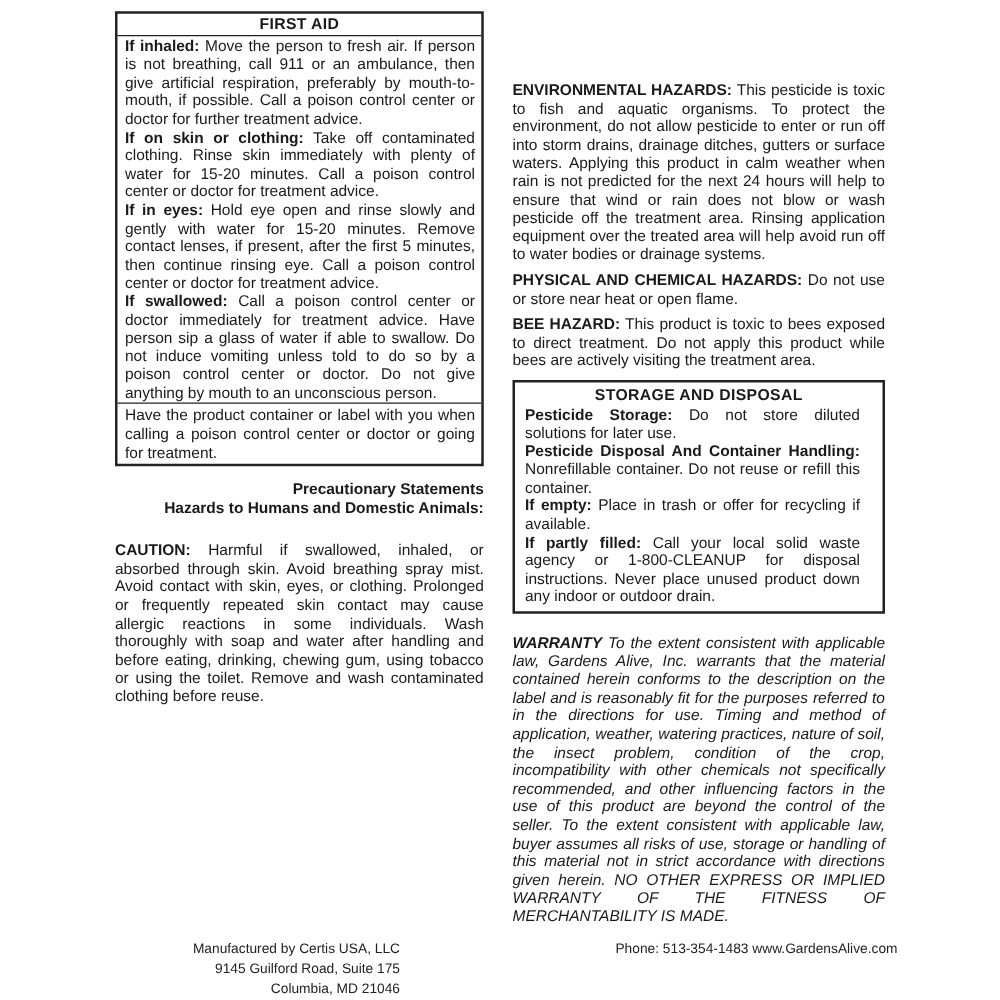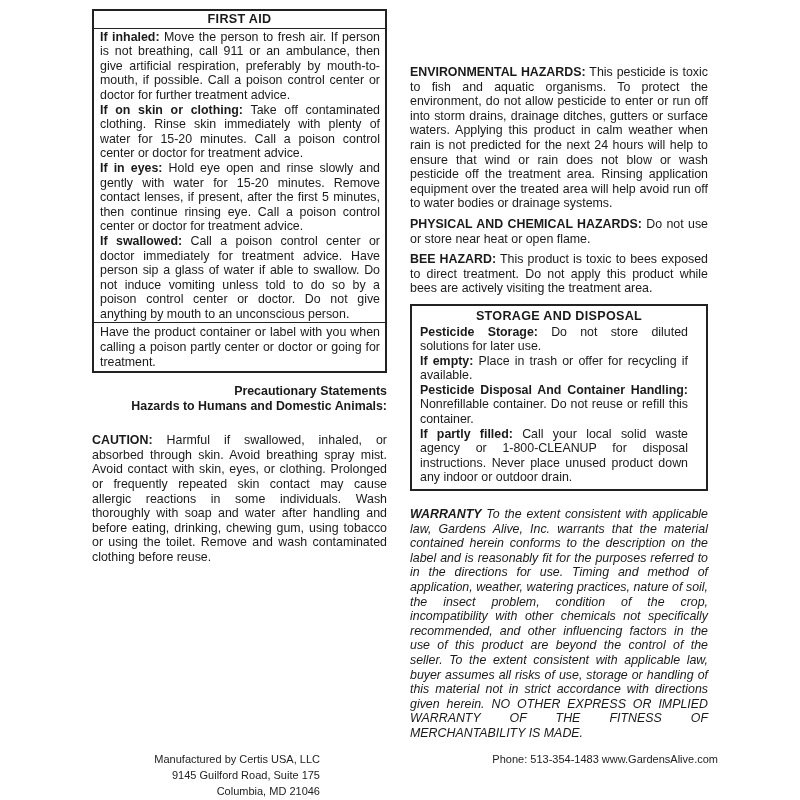--- a/index.html
+++ b/index.html
@@ -32,21 +32,21 @@
 <div class="col left">
   <div class="box">
     <div class="box-head">FIRST AID</div>
     <div class="box-body">
       <p><b>If inhaled:</b><span> Move the person to fresh air. If person is not breathing, call 911 or an ambulance, then give artificial respiration, preferably by mouth-to-mouth, if possible. Call a poison control center or doctor for further treatment advice.</span></p>
       <p><b>If on skin or clothing:</b><span> Take off contaminated clothing. Rinse skin immediately with plenty of water for 15-20 minutes. Call a poison control center or doctor for treatment advice.</span></p>
       <p><b>If in eyes:</b><span> Hold eye open and rinse slowly and gently with water for 15-20 minutes. Remove contact lenses, if present, after the first 5 minutes, then continue rinsing eye. Call a poison control center or doctor for treatment advice.</span></p>
       <p><b>If swallowed:</b><span> Call a poison control center or doctor immediately for treatment advice. Have person sip a glass of water if able to swallow. Do not induce vomiting unless told to do so by a poison control center or doctor. Do not give anything by mouth to an unconscious person.</span></p>
     </div>
     <div class="box-foot">
-        <p>Have the product container or label with you when calling a poison partly center or doctor or going for treatment.</p>
+        <p>Have the product container or label with you when calling a poison control center or doctor or going for treatment.</p>
       </div>
   </div>
 
   <div class="precaution-head">
     <div>Precautionary Statements</div>
     <div>Hazards to Humans and Domestic Animals:</div>
   </div>
   <p class="caution"><b>CAUTION:</b><span> Harmful if swallowed, inhaled, or absorbed through skin. Avoid breathing spray mist. Avoid contact with skin, eyes, or clothing. Prolonged or frequently repeated skin contact may cause allergic reactions in some individuals. Wash thoroughly with soap and water after handling and before eating, drinking, chewing gum, using tobacco or using the toilet. Remove and wash contaminated clothing before reuse.</span></p>
 </div>
 
@@ -54,22 +54,22 @@
   <div class="env">
     <p><b>ENVIRONMENTAL HAZARDS:</b><span> This pesticide is toxic to fish and aquatic organisms. To protect the environment, do not allow pesticide to enter or run off into storm drains, drainage ditches, gutters or surface waters. Applying this product in calm weather when rain is not predicted for the next 24 hours will help to ensure that wind or rain does not blow or wash pesticide off the treatment area. Rinsing application equipment over the treated area will help avoid run off to water bodies or drainage systems.</span></p>
     <p><b>PHYSICAL AND CHEMICAL HAZARDS:</b><span> Do not use or store near heat or open flame.</span></p>
     <p><b>BEE HAZARD:</b><span> This product is toxic to bees exposed to direct treatment. Do not apply this product while bees are actively visiting the treatment area.</span></p>
   </div>
 
   <div class="box storage">
     <div class="box-head">STORAGE AND DISPOSAL</div>
     <div class="box-body">
       <p><b>Pesticide Storage:</b><span> Do not store diluted solutions for later use.</span></p>
+      <p><b>Pesticide Disposal And Container Handling:</b><span> Nonrefillable container. Do not reuse or refill this container.</span></p>
       <p><b>If empty:</b><span> Place in trash or offer for recycling if available.</span></p>
-      <p><b>Pesticide Disposal And Container Handling:</b><span> Nonrefillable container. Do not reuse or refill this container.</span></p>
       <p><b>If partly filled:</b><span> Call your local solid waste agency or 1-800-CLEANUP for disposal instructions. Never place unused product down any indoor or outdoor drain.</span></p>
     </div>
   </div>
 
   <p class="warranty"><b>WARRANTY</b><span> To the extent consistent with applicable law, Gardens Alive, Inc. warrants that the material contained herein conforms to the description on the label and is reasonably fit for the purposes referred to in the directions for use. Timing and method of application, weather, watering practices, nature of soil, the insect problem, condition of the crop, incompatibility with other chemicals not specifically recommended, and other influencing factors in the use of this product are beyond the control of the seller. To the extent consistent with applicable law, buyer assumes all risks of use, storage or handling of this material not in strict accordance with directions given herein. NO OTHER EXPRESS OR IMPLIED WARRANTY OF THE FITNESS OF MERCHANTABILITY IS MADE.</span></p>
 </div>
 
 <div class="footer left-f">
   <div>Manufactured by Certis USA, LLC</div>
   <div>9145 Guilford Road, Suite 175</div>

